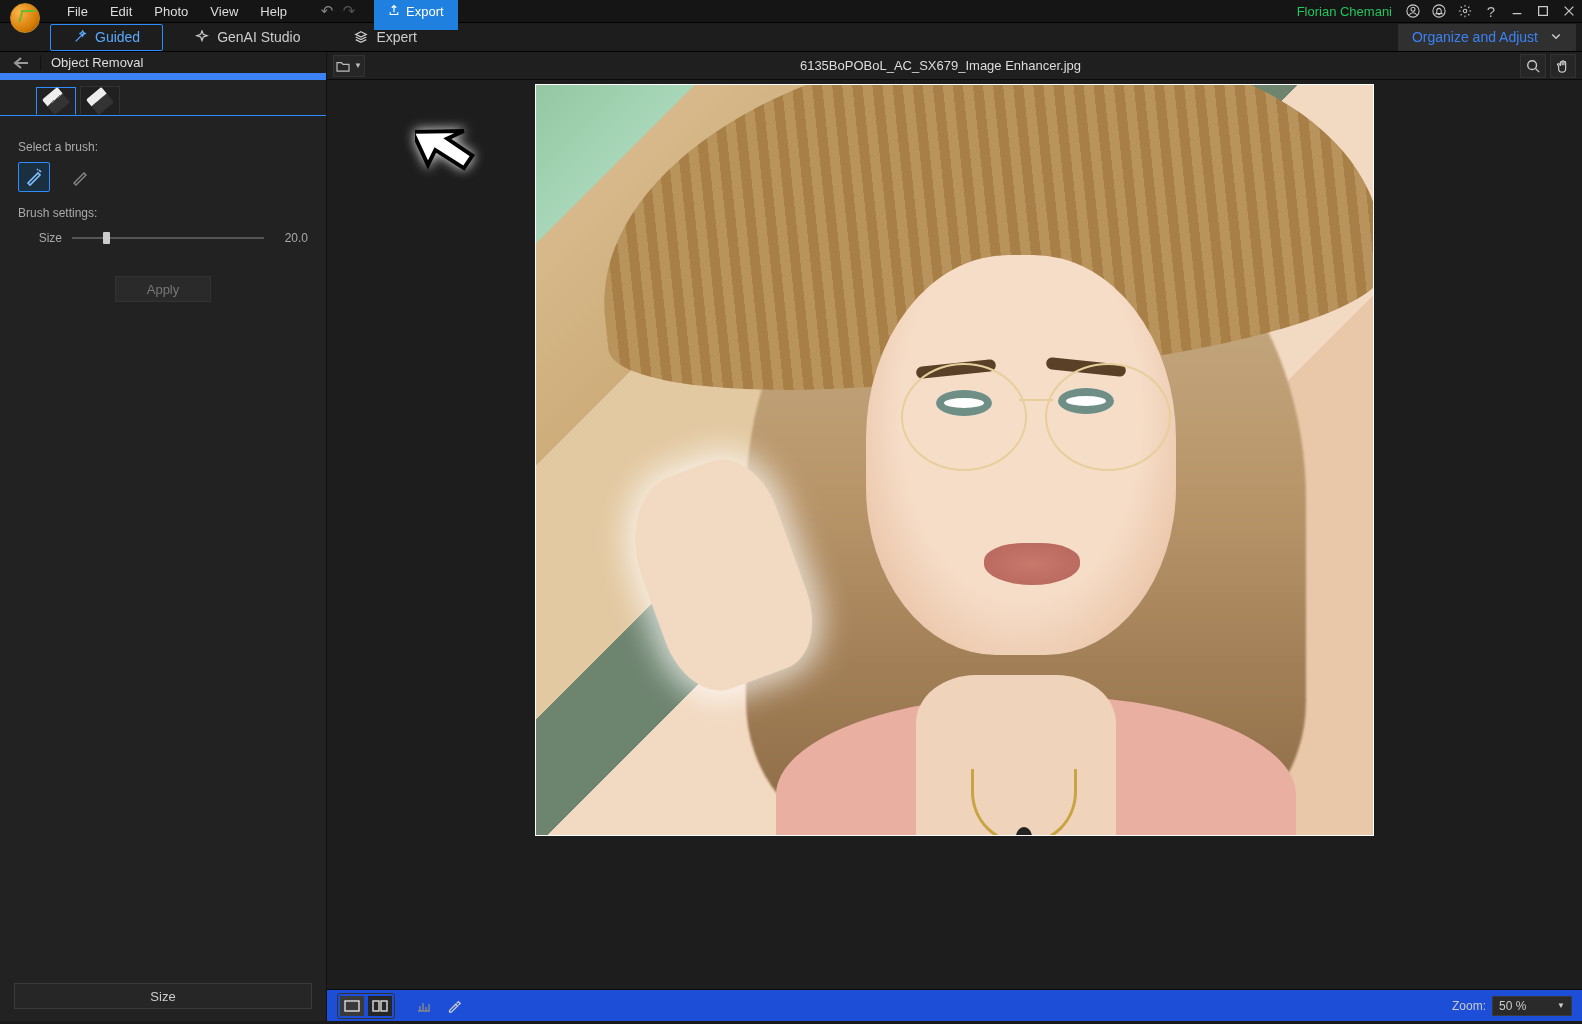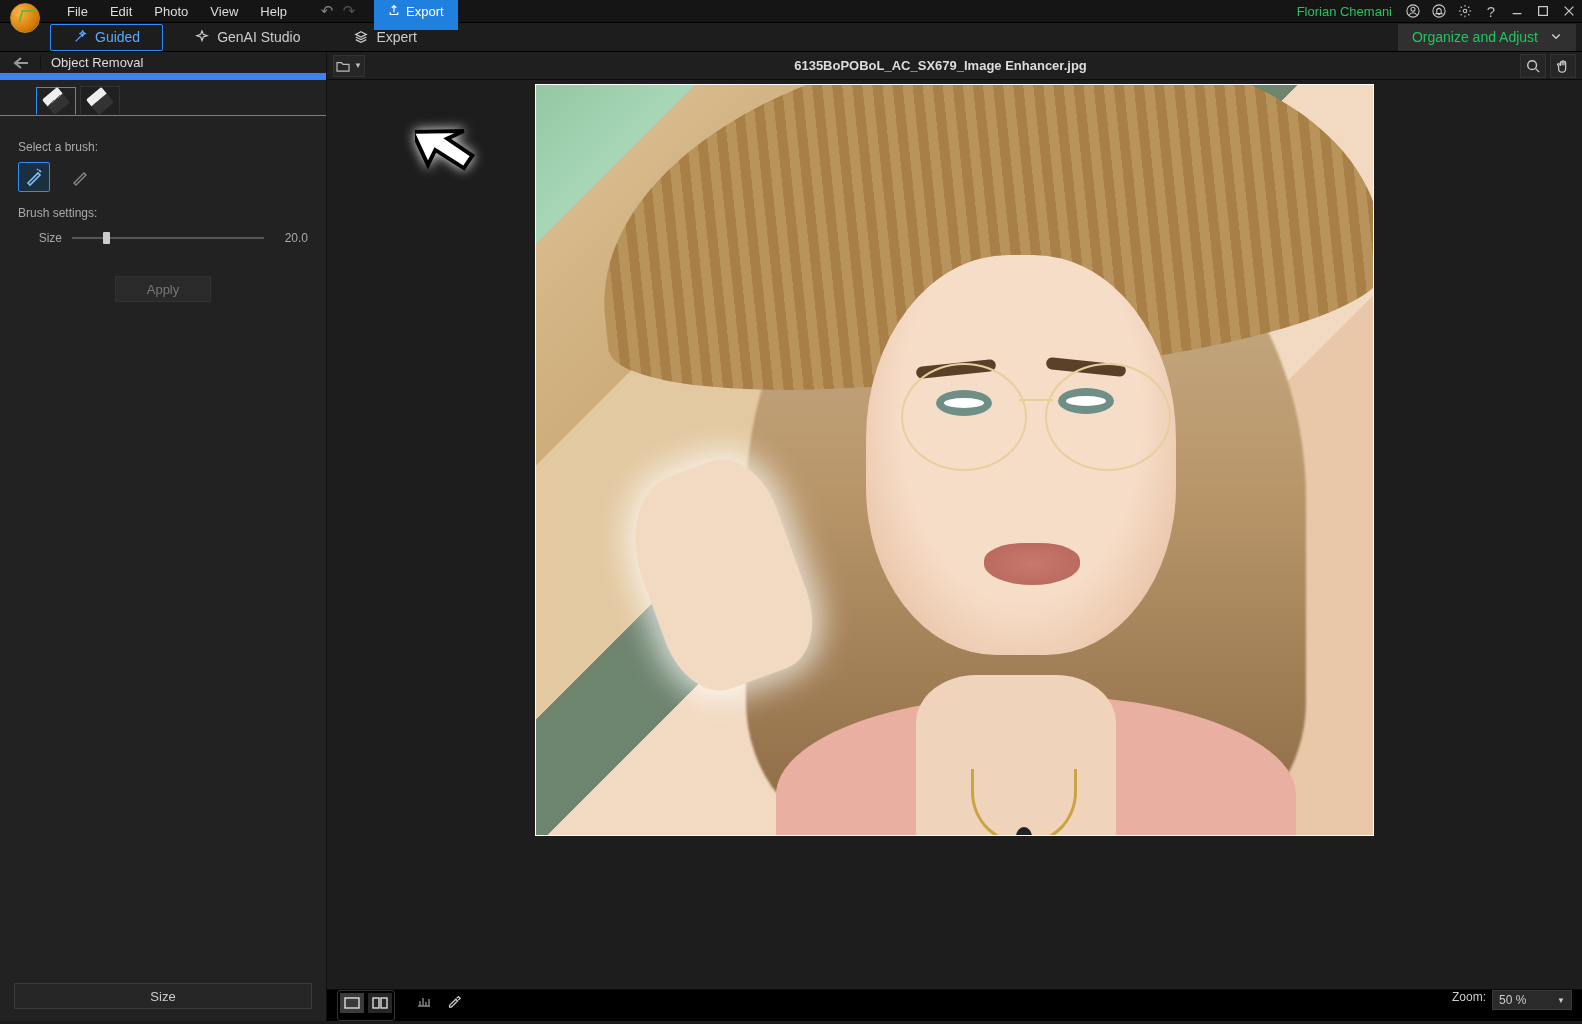--- a/index.html
+++ b/index.html
@@ -25,21 +25,21 @@
 
   
   .modebar { height: 30px; background: #1d1d1d; border-top:1px solid #000; border-bottom:1px solid #000;
              display:flex; align-items:center; padding-left: 50px; }
   .mode-tab { height:27px; display:flex;align-items:center; gap:8px; padding:0 22px; margin-right:10px;
               color:#ccc; font-size:14px; cursor:default;}
   .mode-tab.active { border:1px solid #2d8cff; color:#5aa9ff; border-radius:2px;}
   .mode-icn { width:14px; height:14px; }
   .modebar-spacer { flex:1; }
   .organize-btn { background:#303030; height:27px; padding:0 14px; display:flex;align-items:center;gap:12px;
-                  color:#22c55e; font-size:14px; margin-right:6px;}
+                  color:#3b82f6; font-size:14px; margin-right:6px;}
 
   
   .main { display:flex; height: calc(100% - 55px); }
   .sidebar { width: 327px; background:#222; border-right:1px solid #111; display:flex; flex-direction:column;}
 
   .panel-header { height:28px; display:flex; align-items:center; border-bottom:7px solid #3b82f6;
                   padding:0 8px; background:#1f1f1f; }
   .back-arrow { width:26px; height:22px; display:flex;align-items:center;justify-content:center; color:#999;}
   .panel-title { margin-left:6px; font-size:13px; color:#ddd; border-left:1px solid #111; padding-left:10px;}
 
@@ -74,21 +74,21 @@
   .sidebar-spacer { flex:1;}
   .clear-btn { margin:0 14px 12px; height:26px; border:1px solid #3a3a3a; background:#262626;
                color:#ccc; display:flex;align-items:center;justify-content:center; font-size:13px;}
 
   
   .canvas-area { flex:1; display:flex; flex-direction:column; background:#1d1d1d;}
   .canvas-header { height:28px; display:flex; align-items:center; padding:0 6px; background:#1f1f1f;
                    border-bottom:1px solid #0c0c0c;}
   .folder-btn { width:32px; height:22px; border:1px solid #333; background:#262626;
                 display:flex;align-items:center;justify-content:center; gap:4px; color:#bbb; font-size:11px;}
-  .canvas-header .fname { flex:1; text-align:center; font-size:13px; color:#ddd;font-weight:bold;}
+  .canvas-header .fname { flex:1; text-align:center; font-size:13px; color:#ddd;}
   .tool-sq { width:26px; height:24px; border:1px solid #333; background:#262626;
              display:flex;align-items:center;justify-content:center; margin-left:4px; color:#ccc;}
 
   .viewport { flex:1; background:#1d1d1d; display:flex; align-items:flex-start; justify-content:center;
               overflow:hidden; position:relative;}
   .photo { margin-top:4px; width:839px; height:752px; border:1px solid #fff;
            background: linear-gradient(135deg,#94c7a2 0%, #a7d7b8 10%, #d7b98b 10%, #cdad7a 24%,
                        #e3c9a2 24% 40%, rgba(163,201,166,.6) 40% 48%,
                        #f2d9c1 48% 66%, #e9c8aa 66% 100%);
            position:relative; overflow:hidden;}
@@ -125,22 +125,22 @@
   .necklace{position:absolute; bottom:-10px; left:435px; width:106px; height:76px;
             border:3px solid #c9a444; border-top:none; border-radius:0 0 70px 70px;}
   .pendant{position:absolute; bottom:-12px; left:480px; width:16px; height:20px; background:#222;
            border-radius:50%;}
 
   
   .cursor-arrow { position:absolute; top:28px; left:88px; filter:drop-shadow(0 0 6px rgba(255,255,255,.9));}
   .cursor-arrow svg { width:78px; height:78px;}
 
   
-  .footer { height:32px; background:#000000; border-top:1px solid #0c0c0c;
-            display:flex; padding:0 10px;}
+  .footer { height:32px; background:#1d4ed8; border-top:1px solid #0c0c0c;
+            display:flex; align-items:center; padding:0 10px;}
   .view-toggle { display:flex; gap:4px; border:1px solid #333; padding:2px; border-radius:3px;}
   .vt-btn { width:24px; height:20px; display:flex;align-items:center;justify-content:center;
             background:#262626; color:#ccc;}
   .vt-btn.active{ background:#3a3a3a;}
   .fgap{width:18px;}
   .foot-icn { width:22px; height:22px; display:flex;align-items:center;justify-content:center; color:#aaa; margin-right:8px;}
   .footer-spacer{flex:1;}
   .zoom-lbl{font-size:12px; color:#ccc; margin-right:6px;}
   .zoom-sel{ width:80px; height:20px; background:#2a2a2a; border:1px solid #3a3a3a; color:#ccc;
              display:flex;align-items:center; padding:0 6px; font-size:12px; justify-content:space-between;}

